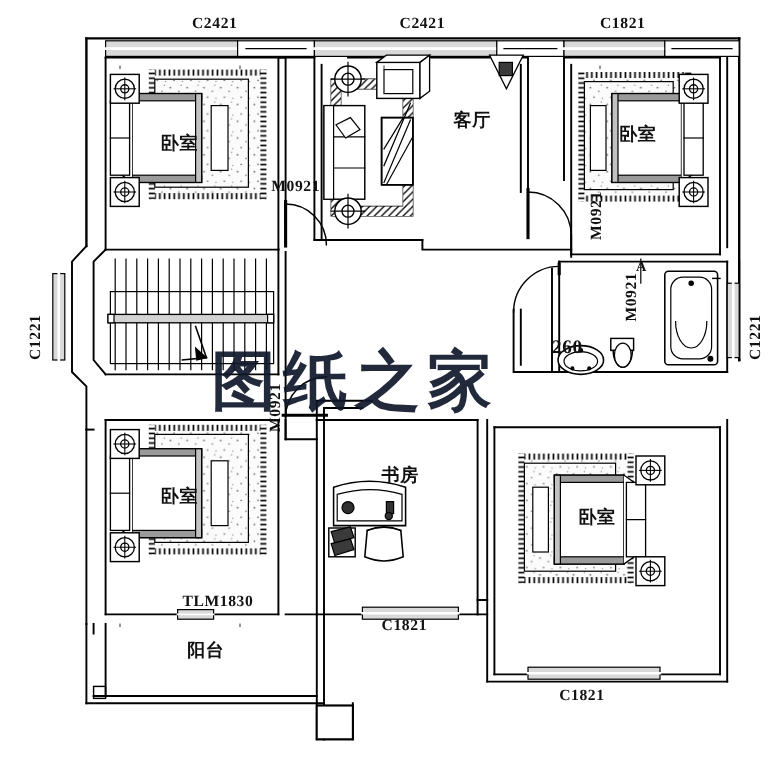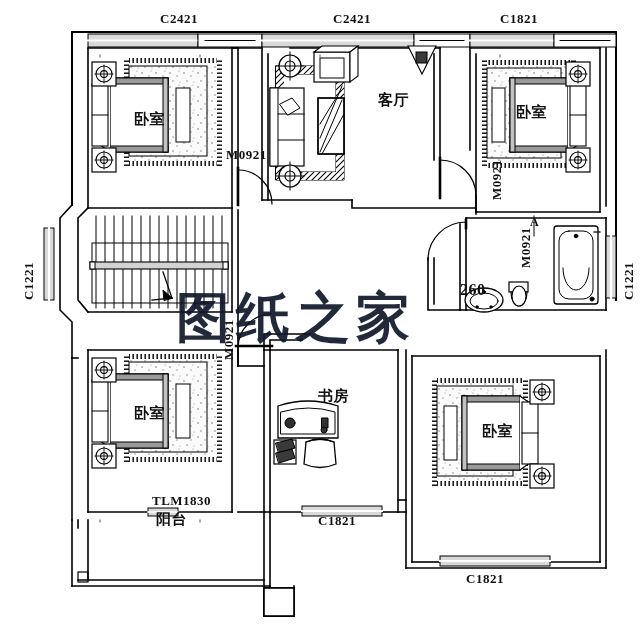--- a/index.html
+++ b/index.html
@@ -542,21 +542,21 @@
   <div class="lbl lbl-room" style="left:378px;top:93px;">客厅</div>
 
   <div class="lbl lbl-room" style="left:516px;top:105px;">卧室</div>
 
   <div class="lbl lbl-room" style="left:134px;top:406px;">卧室</div>
 
   <div class="lbl lbl-room" style="left:318px;top:389px;">书房</div>
 
   <div class="lbl lbl-room" style="left:482px;top:424px;">卧室</div>
 
-  <div class="lbl lbl-room" style="left:156px;top:512px;">阳台</div>
+  <div class="lbl lbl-room" style="left:156px;top:535px;">阳台</div>
 
   <div class="lbl lbl-code" style="left:160px;top:12px;">C2421</div>
 
   <div class="lbl lbl-code" style="left:333px;top:12px;">C2421</div>
 
   <div class="lbl lbl-code" style="left:500px;top:12px;">C1821</div>
 
   <div class="lbl lbl-code rot90" style="left:22px;top:300px;">C1221</div>
 
   <div class="lbl lbl-code rot90" style="left:622px;top:300px;">C1221</div>

